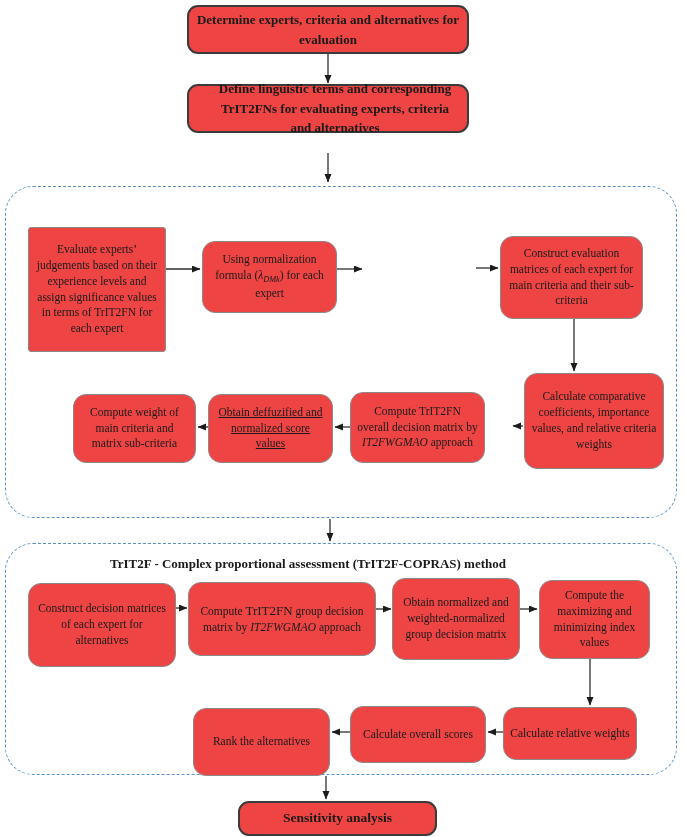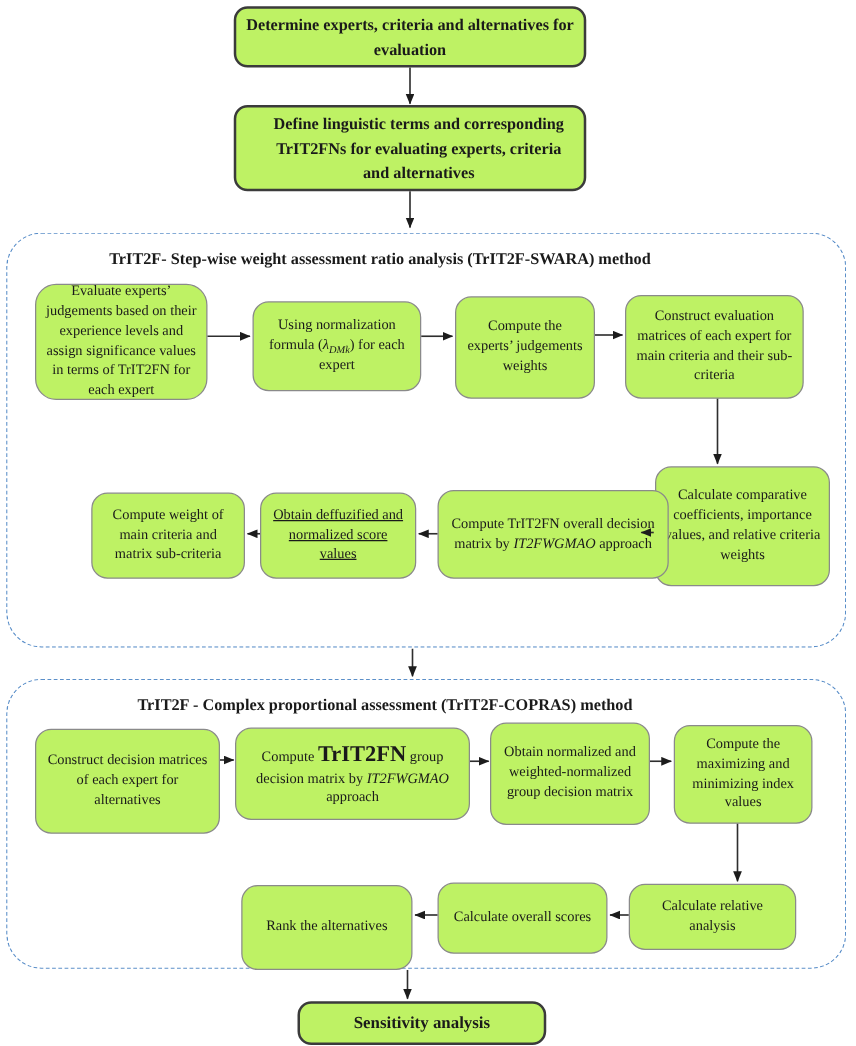--- a/index.html
+++ b/index.html
@@ -2,37 +2,37 @@
 <html><head>
 <meta charset="utf-8">
 <style>
   html,body{margin:0;padding:0;background:#ffffff;}
   .canvas{
     position:relative;width:685px;height:837px;background:#fff;
     font-family:"Liberation Serif", serif;color:#1a1a1a;overflow:hidden;
   }
   .node{
     position:absolute;display:flex;align-items:center;justify-content:center;
-    text-align:center;background:#bef264;border:1.3px solid #8a8a8a;border-radius:13px;
+    text-align:center;background:#ef4444;border:1.3px solid #8a8a8a;border-radius:13px;
     font-size:11.5px;line-height:1.38;padding:3px 6px;box-sizing:border-box;
   }
   .node.outer{
     border:2px solid #3b3b3b;border-radius:11px;font-weight:bold;
     font-size:13px;line-height:1.5;z-index:2;
   }
   .container-dashed{
     position:absolute;border:1.5px dashed #5b8fc9;border-radius:28px;
     box-sizing:border-box;background:transparent;
   }
   .group-title{
     position:absolute;text-align:center;font-weight:bold;font-size:13px;
     line-height:1.2;box-sizing:border-box;
   }
   .it{font-style:italic;}
-  .big{font-size:18px;font-weight:bold;}
+  .big{font-size:13px;}
   sub.sb{font-size:0.72em;font-style:italic;}
   svg.arrows{position:absolute;left:0;top:0;z-index:1;pointer-events:none;}
 </style>
 </head>
 <body>
 
 <div class="canvas">
 
   <svg class="arrows" width="685" height="837" viewBox="0 0 685 837">
     <defs>
@@ -58,48 +58,44 @@
       <line x1="503" y1="732" x2="488" y2="732" marker-end="url(#ah)"></line>
       <line x1="350" y1="732" x2="332" y2="732" marker-end="url(#ah)"></line>
       <line x1="326" y1="776" x2="326" y2="799" marker-end="url(#ah)"></line>
     </g>
   </svg>
 
   <div class="node outer" style="left:187px;top:5px;width:282px;height:49px;">
     <span>Determine experts, criteria and alternatives for evaluation</span>
   </div>
 
-  <div class="node outer" style="left:187px;top:84px;width:282px;height:69px;padding-left:20px;">
+  <div class="node outer" style="left:187px;top:84px;width:282px;height:49px;padding-left:20px;">
     <span>Define linguistic terms and corresponding TrIT2FNs for evaluating experts, criteria and alternatives</span>
   </div>
 
   <div class="container-dashed" style="left:5px;top:186px;width:672px;height:332px;"></div>
-  <div class="group-title" style="left:5px;top:199px;width:672px;padding-right:74px;">TrIT2F- Step-wise weight assessment ratio analysis (TrIT2F-SWARA) method</div>
 
-  <div class="node" style="left:28px;top:227px;width:138px;height:93px;border-radius:17px;">
+  <div class="node" style="left:28px;top:227px;width:138px;height:125px;border-radius:3px;">
     <span>Evaluate experts’ judgements based on their experience levels and assign significance values in terms of TrIT2FN for each expert</span>
   </div>
 
   <div class="node" style="left:202px;top:241px;width:135px;height:72px;">
     <span><span>Using normalization formula (</span><span class="it">λ</span><sub class="sb">DMk</sub><span>) for each expert</span></span>
   </div>
 
-  <div class="node" style="left:364px;top:237px;width:112px;height:82px;">
-    <span>Compute the experts’ judgements weights</span>
-  </div>
 
   <div class="node" style="left:500px;top:236px;width:143px;height:83px;">
     <span>Construct evaluation matrices of each expert for main criteria and their sub-criteria</span>
   </div>
 
   <div class="node" style="left:524px;top:373px;width:140px;height:96px;">
     <span>Calculate comparative coefficients, importance values, and relative criteria weights</span>
   </div>
 
-  <div class="node" style="left:350px;top:392px;width:185px;height:71px;">
+  <div class="node" style="left:350px;top:392px;width:135px;height:71px;">
     <span><span>Compute TrIT2FN overall decision matrix by </span><span class="it">IT2FWGMAO</span><span> approach</span></span>
   </div>
 
   <div class="node" style="left:208px;top:394px;width:125px;height:69px;text-decoration:underline;">
     <span>Obtain deffuzified and normalized score values</span>
   </div>
 
   <div class="node" style="left:73px;top:394px;width:123px;height:69px;">
     <span>Compute weight of main criteria and matrix sub-criteria</span>
   </div>
@@ -117,21 +113,21 @@
 
   <div class="node" style="left:392px;top:578px;width:128px;height:82px;">
     <span>Obtain normalized and weighted-normalized group decision matrix</span>
   </div>
 
   <div class="node" style="left:539px;top:580px;width:111px;height:79px;">
     <span>Compute the maximizing and minimizing index values</span>
   </div>
 
   <div class="node" style="left:503px;top:707px;width:134px;height:53px;">
-    <span>Calculate relative analysis</span>
+    <span>Calculate relative weights</span>
   </div>
 
   <div class="node" style="left:350px;top:706px;width:136px;height:57px;">
     <span>Calculate overall scores</span>
   </div>
 
   <div class="node" style="left:193px;top:708px;width:137px;height:68px;">
     <span>Rank the alternatives</span>
   </div>
 

